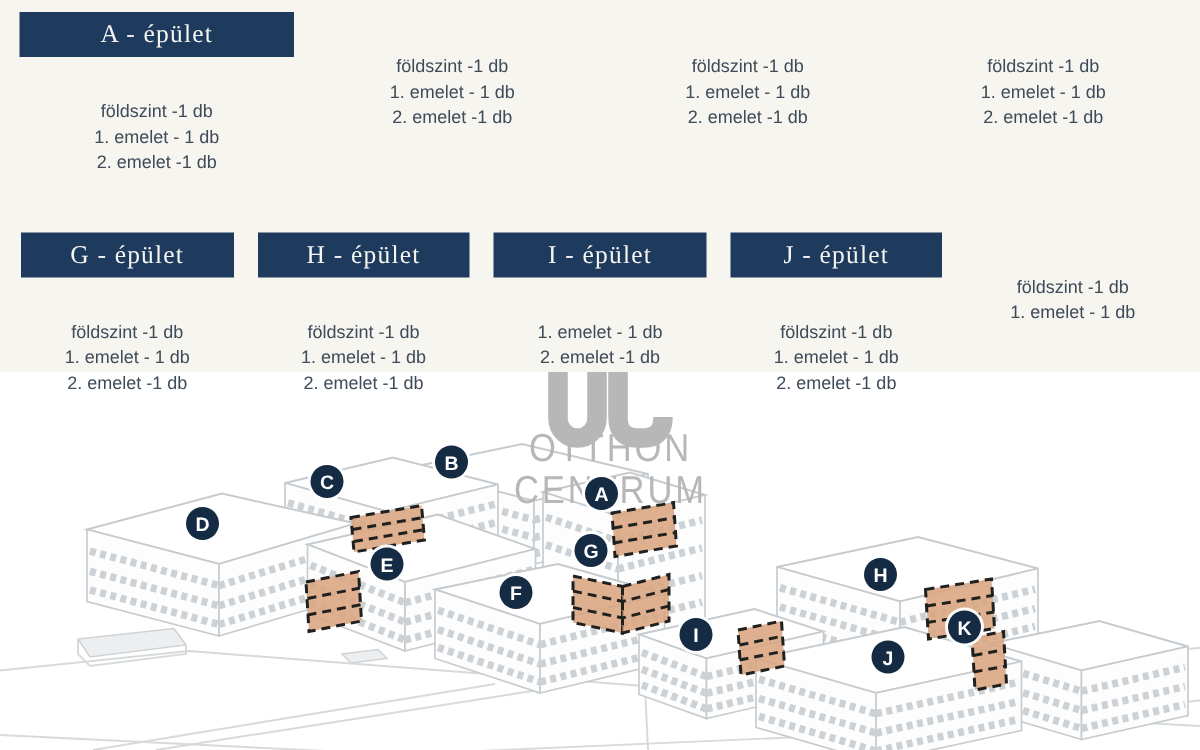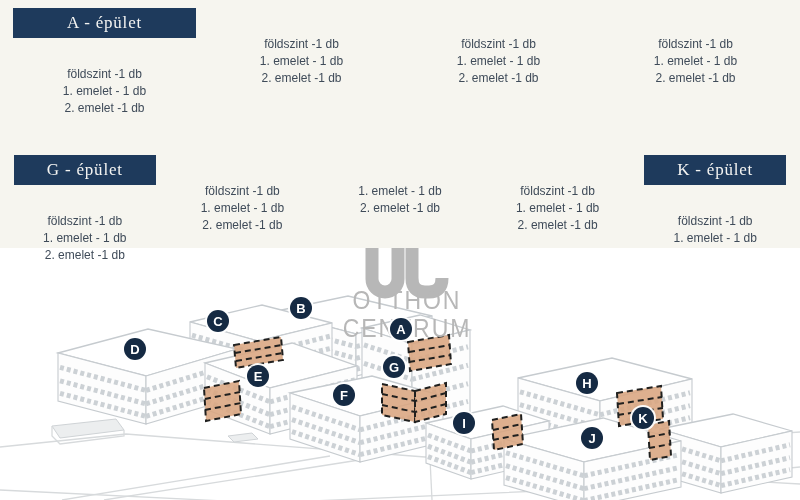--- a/index.html
+++ b/index.html
@@ -90,41 +90,43 @@
     <div class="card-row row2">
       <div class="bcard">
         <div class="bcard-header">G - épület</div>
         <div class="bcard-floors">
           <div>földszint -1 db</div>
           <div>1. emelet - 1 db</div>
           <div>2. emelet -1 db</div>
         </div>
       </div>
       <div class="bcard">
-        <div class="bcard-floors">
-          <div>földszint -1 db</div>
-          <div>1. emelet - 1 db</div>
-          <div>2. emelet -1 db</div>
-        </div>
-      </div>
-      <div class="bcard">
-        <div class="bcard-floors">
-          <div>1. emelet - 1 db</div>
-          <div>2. emelet -1 db</div>
-        </div>
-      </div>
-      <div class="bcard">
-        <div class="bcard-floors">
-          <div>földszint -1 db</div>
-          <div>1. emelet - 1 db</div>
-          <div>2. emelet -1 db</div>
-        </div>
-      </div>
-      <div class="bcard">
-        <div class="bcard-header">K - épület</div>
+        <div class="bcard-header">H - épület</div>
+        <div class="bcard-floors">
+          <div>földszint -1 db</div>
+          <div>1. emelet - 1 db</div>
+          <div>2. emelet -1 db</div>
+        </div>
+      </div>
+      <div class="bcard">
+        <div class="bcard-header">I - épület</div>
+        <div class="bcard-floors">
+          <div>1. emelet - 1 db</div>
+          <div>2. emelet -1 db</div>
+        </div>
+      </div>
+      <div class="bcard">
+        <div class="bcard-header">J - épület</div>
+        <div class="bcard-floors">
+          <div>földszint -1 db</div>
+          <div>1. emelet - 1 db</div>
+          <div>2. emelet -1 db</div>
+        </div>
+      </div>
+      <div class="bcard">
         <div class="bcard-floors">
           <div>földszint -1 db</div>
           <div>1. emelet - 1 db</div>
         </div>
       </div>
     </div>
   </div>
 
   <div id="watermark" aria-label="OC">
     <svg width="150" height="134" viewBox="0 0 150 134">

